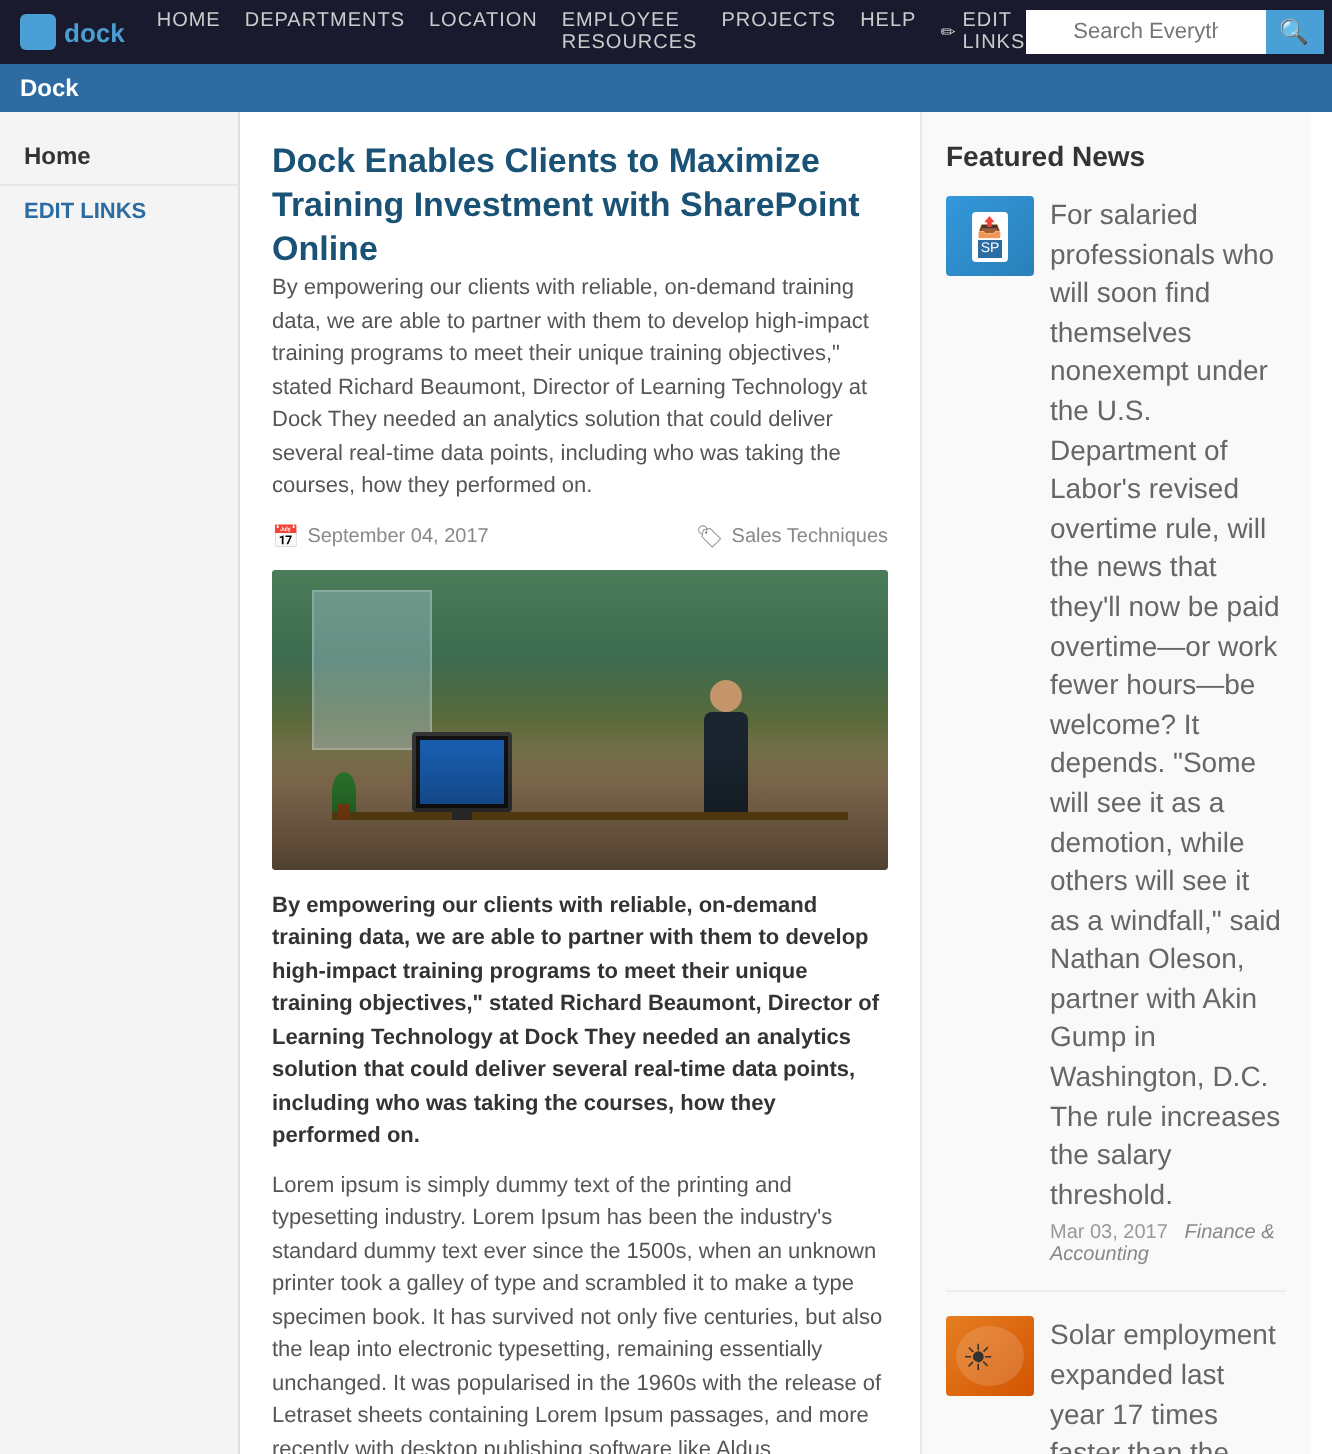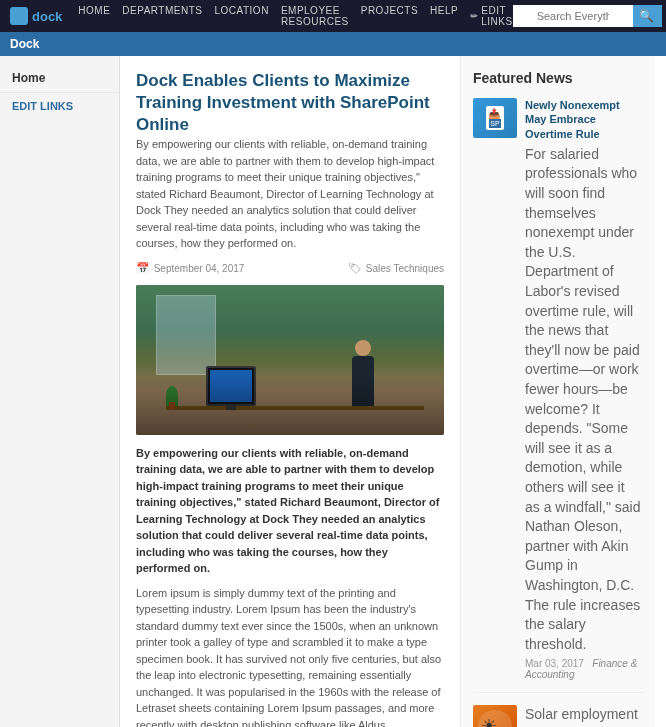--- a/index.html
+++ b/index.html
@@ -351,21 +351,20 @@
     <h2 class="featured-title">Featured News</h2>
 
     <div class="news-item">
       <div class="news-thumb news-thumb-1">
         <div class="upload-icon-mini">
           <div style="font-size:10px;color:#2d6ca2;">📤</div>
           <div style="font-size:7px;color:#fff;background:#2d6ca2;padding:1px;">SP</div>
         </div>
       </div>
       <div class="news-content">
-        <div class="news-headline">Newly Nonexempt May Embrace Overtime Rule</div>
         <div class="news-text">For salaried professionals who will soon find themselves nonexempt under the U.S. Department of Labor's revised overtime rule, will the news that they'll now be paid overtime—or work fewer hours—be welcome? It depends. "Some will see it as a demotion, while others will see it as a windfall," said Nathan Oleson, partner with Akin Gump in Washington, D.C. The rule increases the salary threshold.</div>
         <div class="news-date">
           <span>Mar 03, 2017</span>
           &nbsp;
           <span class="news-category">Finance &amp; Accounting</span>
         </div>
       </div>
     </div>
 
     <div class="news-item">

